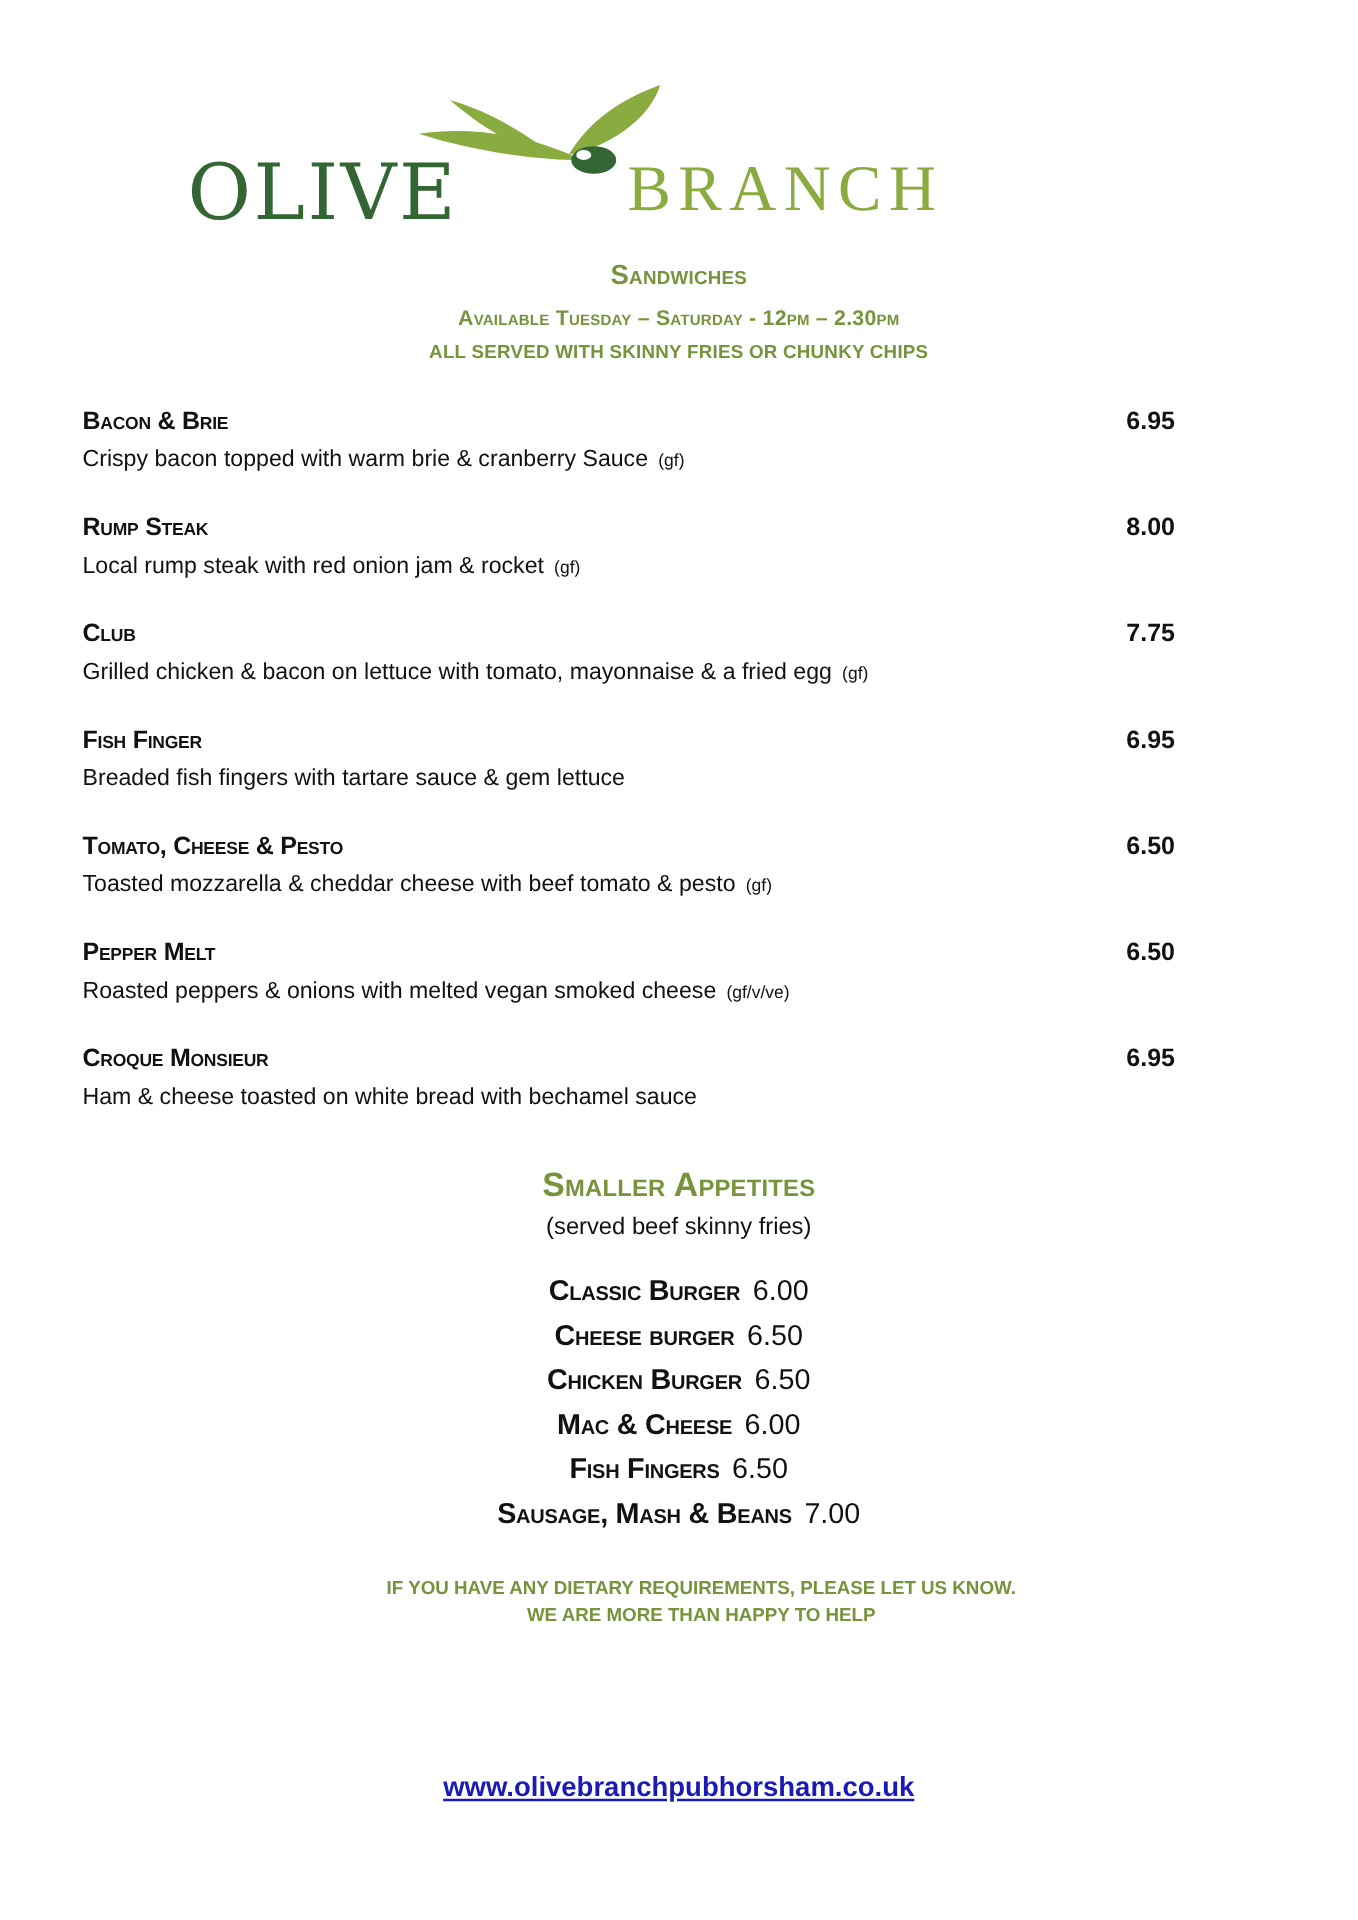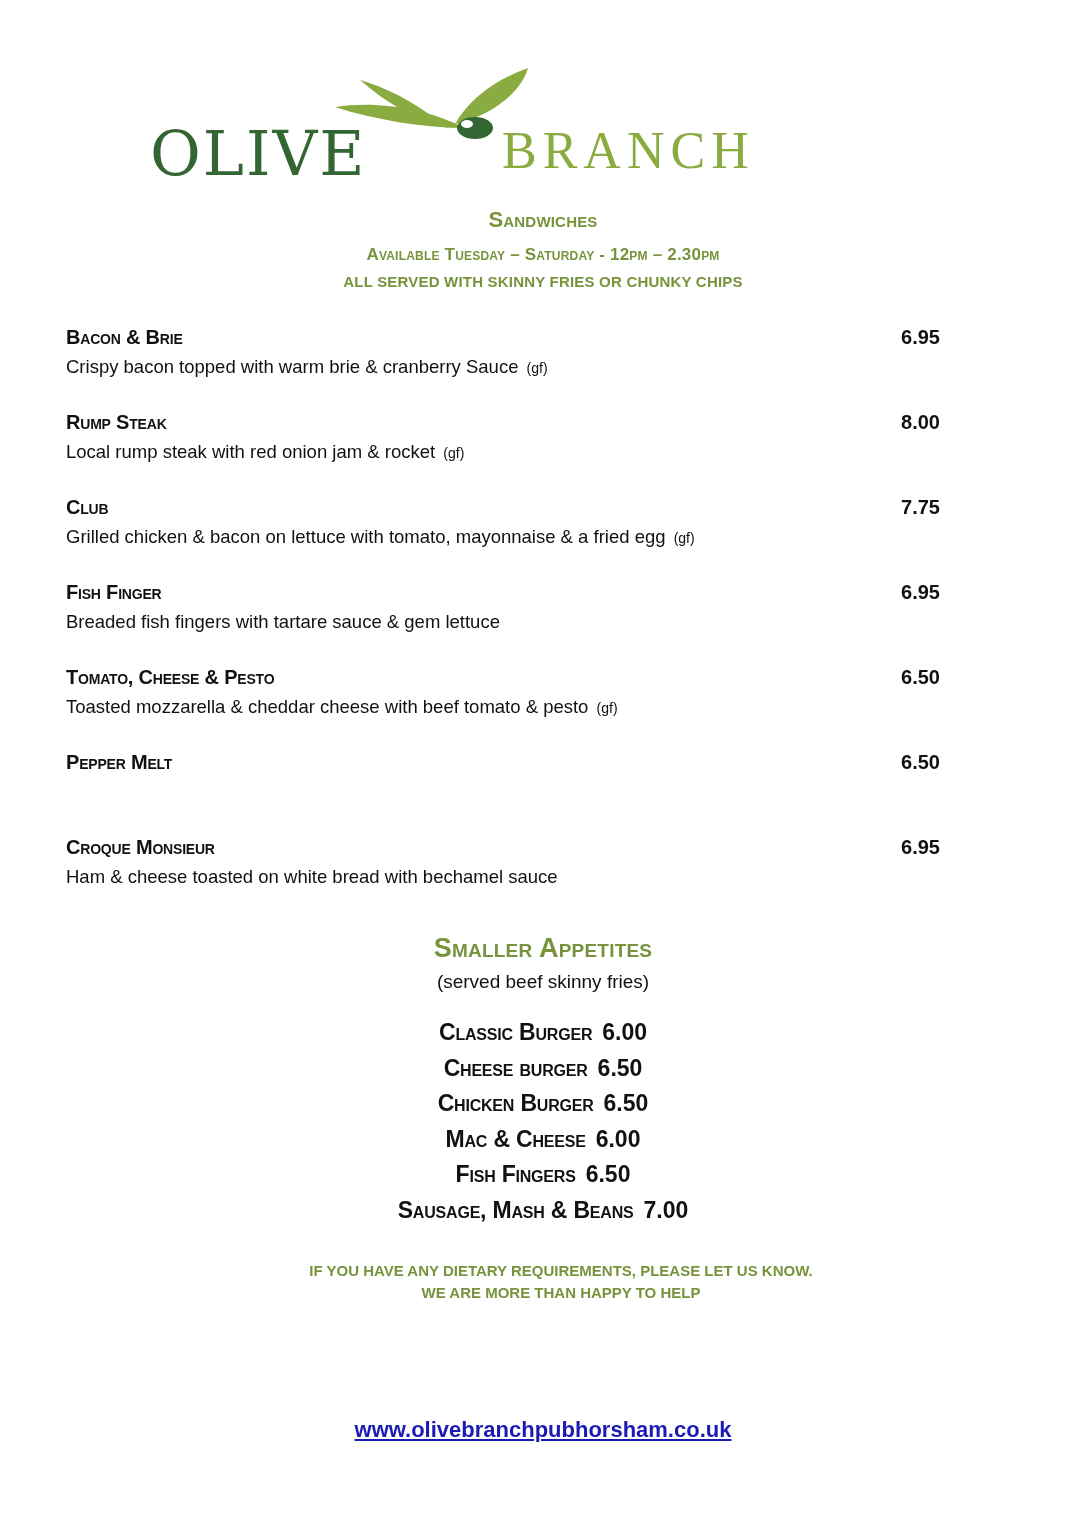--- a/index.html
+++ b/index.html
@@ -92,21 +92,21 @@
       font-size: 23px;
       color: #111;
     }
     .kids-name {
       font-weight: bold;
       font-variant: small-caps;
       letter-spacing: -0.2px;
     }
     .kids-price {
       margin-left: 10px;
-      font-weight: bold;
+      font-weight: normal;
     }
 
     .dietary {
       position: absolute;
       left: 0; right: 0;
       top: 1260px;
       text-align: center;
       color: #77933c;
       font-weight: bold;
       font-size: 15px;
@@ -173,20 +173,21 @@
     <div class="item-desc"><span>Breaded fish fingers with tartare sauce &amp; gem lettuce</span> <span class="item-tag"></span></div>
   </div>
   <div class="menu-item">
     <div class="item-name">Tomato, Cheese &amp; Pesto</div>
     <div class="item-price">6.50</div>
     <div class="item-desc"><span>Toasted mozzarella &amp; cheddar cheese with beef tomato &amp; pesto</span> <span class="item-tag">(gf)</span></div>
   </div>
   <div class="menu-item">
     <div class="item-name">Pepper Melt</div>
     <div class="item-price">6.50</div>
+    <div class="item-desc"><span>Roasted peppers &amp; onions with melted vegan smoked cheese</span> <span class="item-tag">(gf/v/ve)</span></div>
   </div>
   <div class="menu-item">
     <div class="item-name">Croque Monsieur</div>
     <div class="item-price">6.95</div>
     <div class="item-desc"><span>Ham &amp; cheese toasted on white bread with bechamel sauce</span> <span class="item-tag"></span></div>
   </div>
 </div>
 
 <div class="section-heading smaller-title">Smaller Appetites</div>
 <div class="smaller-sub">(served beef skinny fries)</div>

